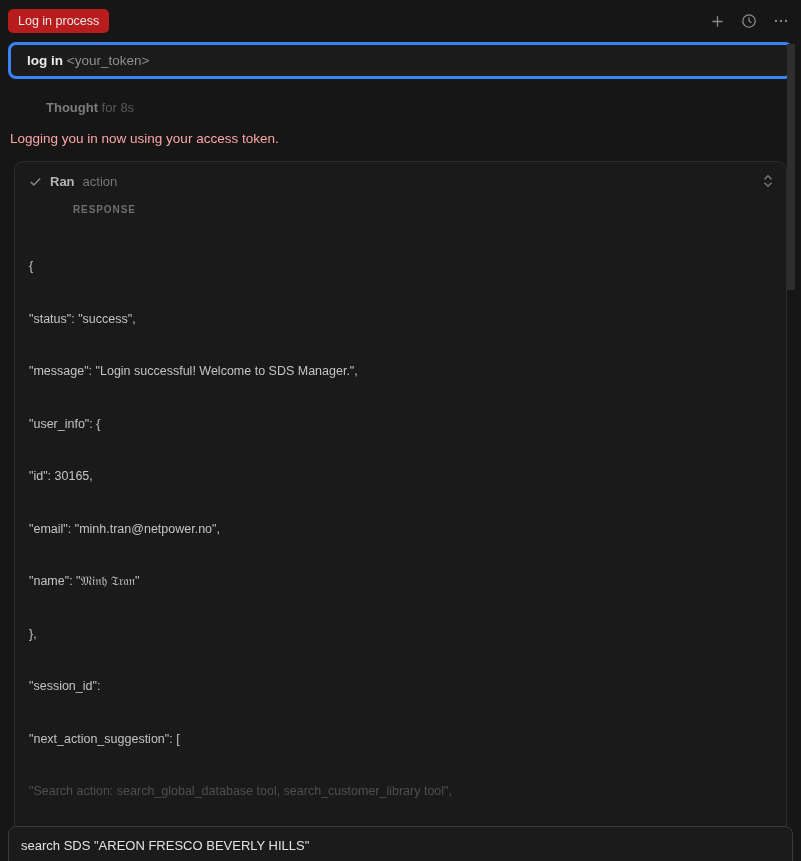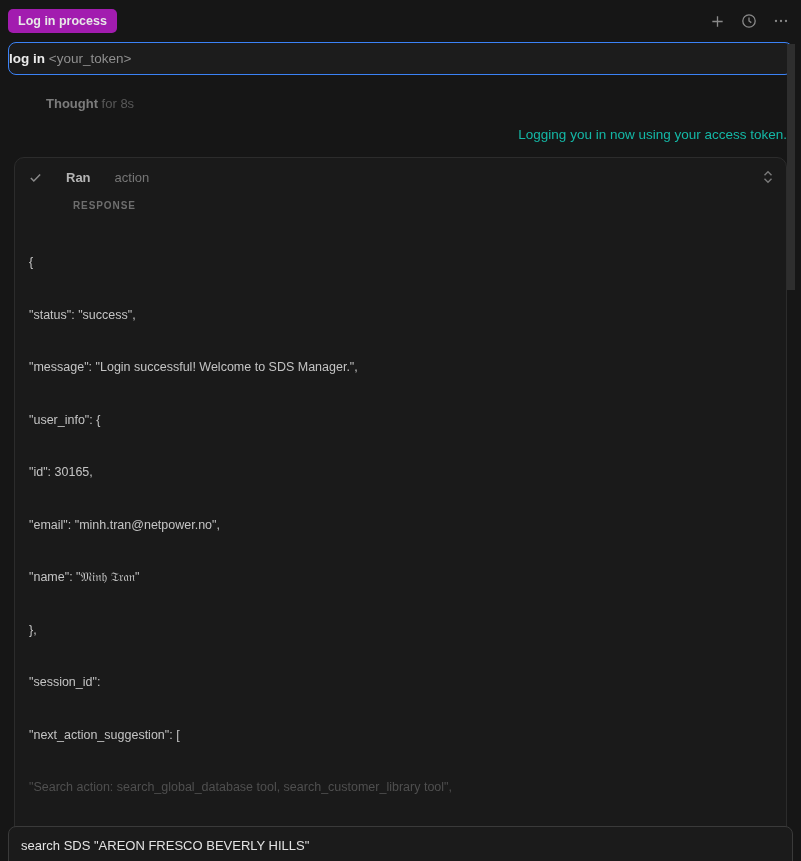--- a/index.html
+++ b/index.html
@@ -9,51 +9,51 @@
     background: #161616;
     color: #d4d4d4;
     font-family: "Liberation Sans", sans-serif;
     position: relative;
     overflow: hidden;
   }
   svg { display:block; }
 
   
   .topbar { display:flex; justify-content:space-between; align-items:center; padding:9px 12px 5px 8px; }
-  .badge { background:#a21caf; border-radius:5px; padding:5px 10px; font-weight:bold; font-size:12.5px; color:#e8e8e8; }
+  .badge { background:#b91c1c; border-radius:5px; padding:5px 10px; font-weight:normal; font-size:12.5px; color:#e8e8e8; }
   .top-icons { display:flex; align-items:center; gap:16px; color:#8a8a8a; }
   .icon-btn { cursor:pointer; color:#8a8a8a; }
 
   
   .user-msg {
     margin: 4px 8px 0 8px;
-    border: 1px solid #3b82f6;
+    border: 3px solid #3b82f6;
     background: #1c1c1c;
     border-radius: 8px;
-    padding: 8px 0;
+    padding: 8px 16px;
     font-size: 13.5px;
   }
   .user-msg .prefix { color:#ececec; font-weight:600; }
   .user-msg .token  { color:#8f8f8f; }
 
   .thought { margin: 21px 14px 0 14px; font-size:13px; color:#585858; }
   .thought .t-label { color:#7c7c7c; font-weight:bold;margin-left:32px; }
 
-  .msg { margin: 16px 14px 0 10px; font-size:13.5px; color:#14b8a6;text-align:right; }
+  .msg { margin: 16px 14px 0 10px; font-size:13.5px; color:#fca5a5; }
 
   
   .card {
     margin: 15px 14px 0 14px;
     border: 1px solid #2c2c2c;
     background: #1a1a1a;
     border-radius: 10px;
     padding: 12px 14px 12px 14px;
     position: relative;
   }
-  .card-header { display:flex; align-items:center; gap:24px; font-size:13px; }
+  .card-header { display:flex; align-items:center; gap:8px; font-size:13px; }
   .ran-label { color:#b5b5b5; font-weight:600; }
   .tool-name { color:#767676; }
   .expander { position:absolute; right:12px; top:12px; color:#7a7a7a; cursor:pointer; }
 
   .section-label { display:flex; align-items:center; gap:7px; margin-top:15px; font-size:10px; letter-spacing:0.9px; color:#6e6e6e; font-weight:bold;padding-left:44px; }
   .response { margin-top:8px; font-size:12.5px; line-height:17.5px; color:#c4c4c4; white-space:pre; }
   .response div { min-height:17.5px; }
   .response .faded { color:#4f4f4f; }
   .show-more { margin-top:9px; color:#8f8f8f; font-size:12.5px; cursor:pointer; width:max-content; }
 

